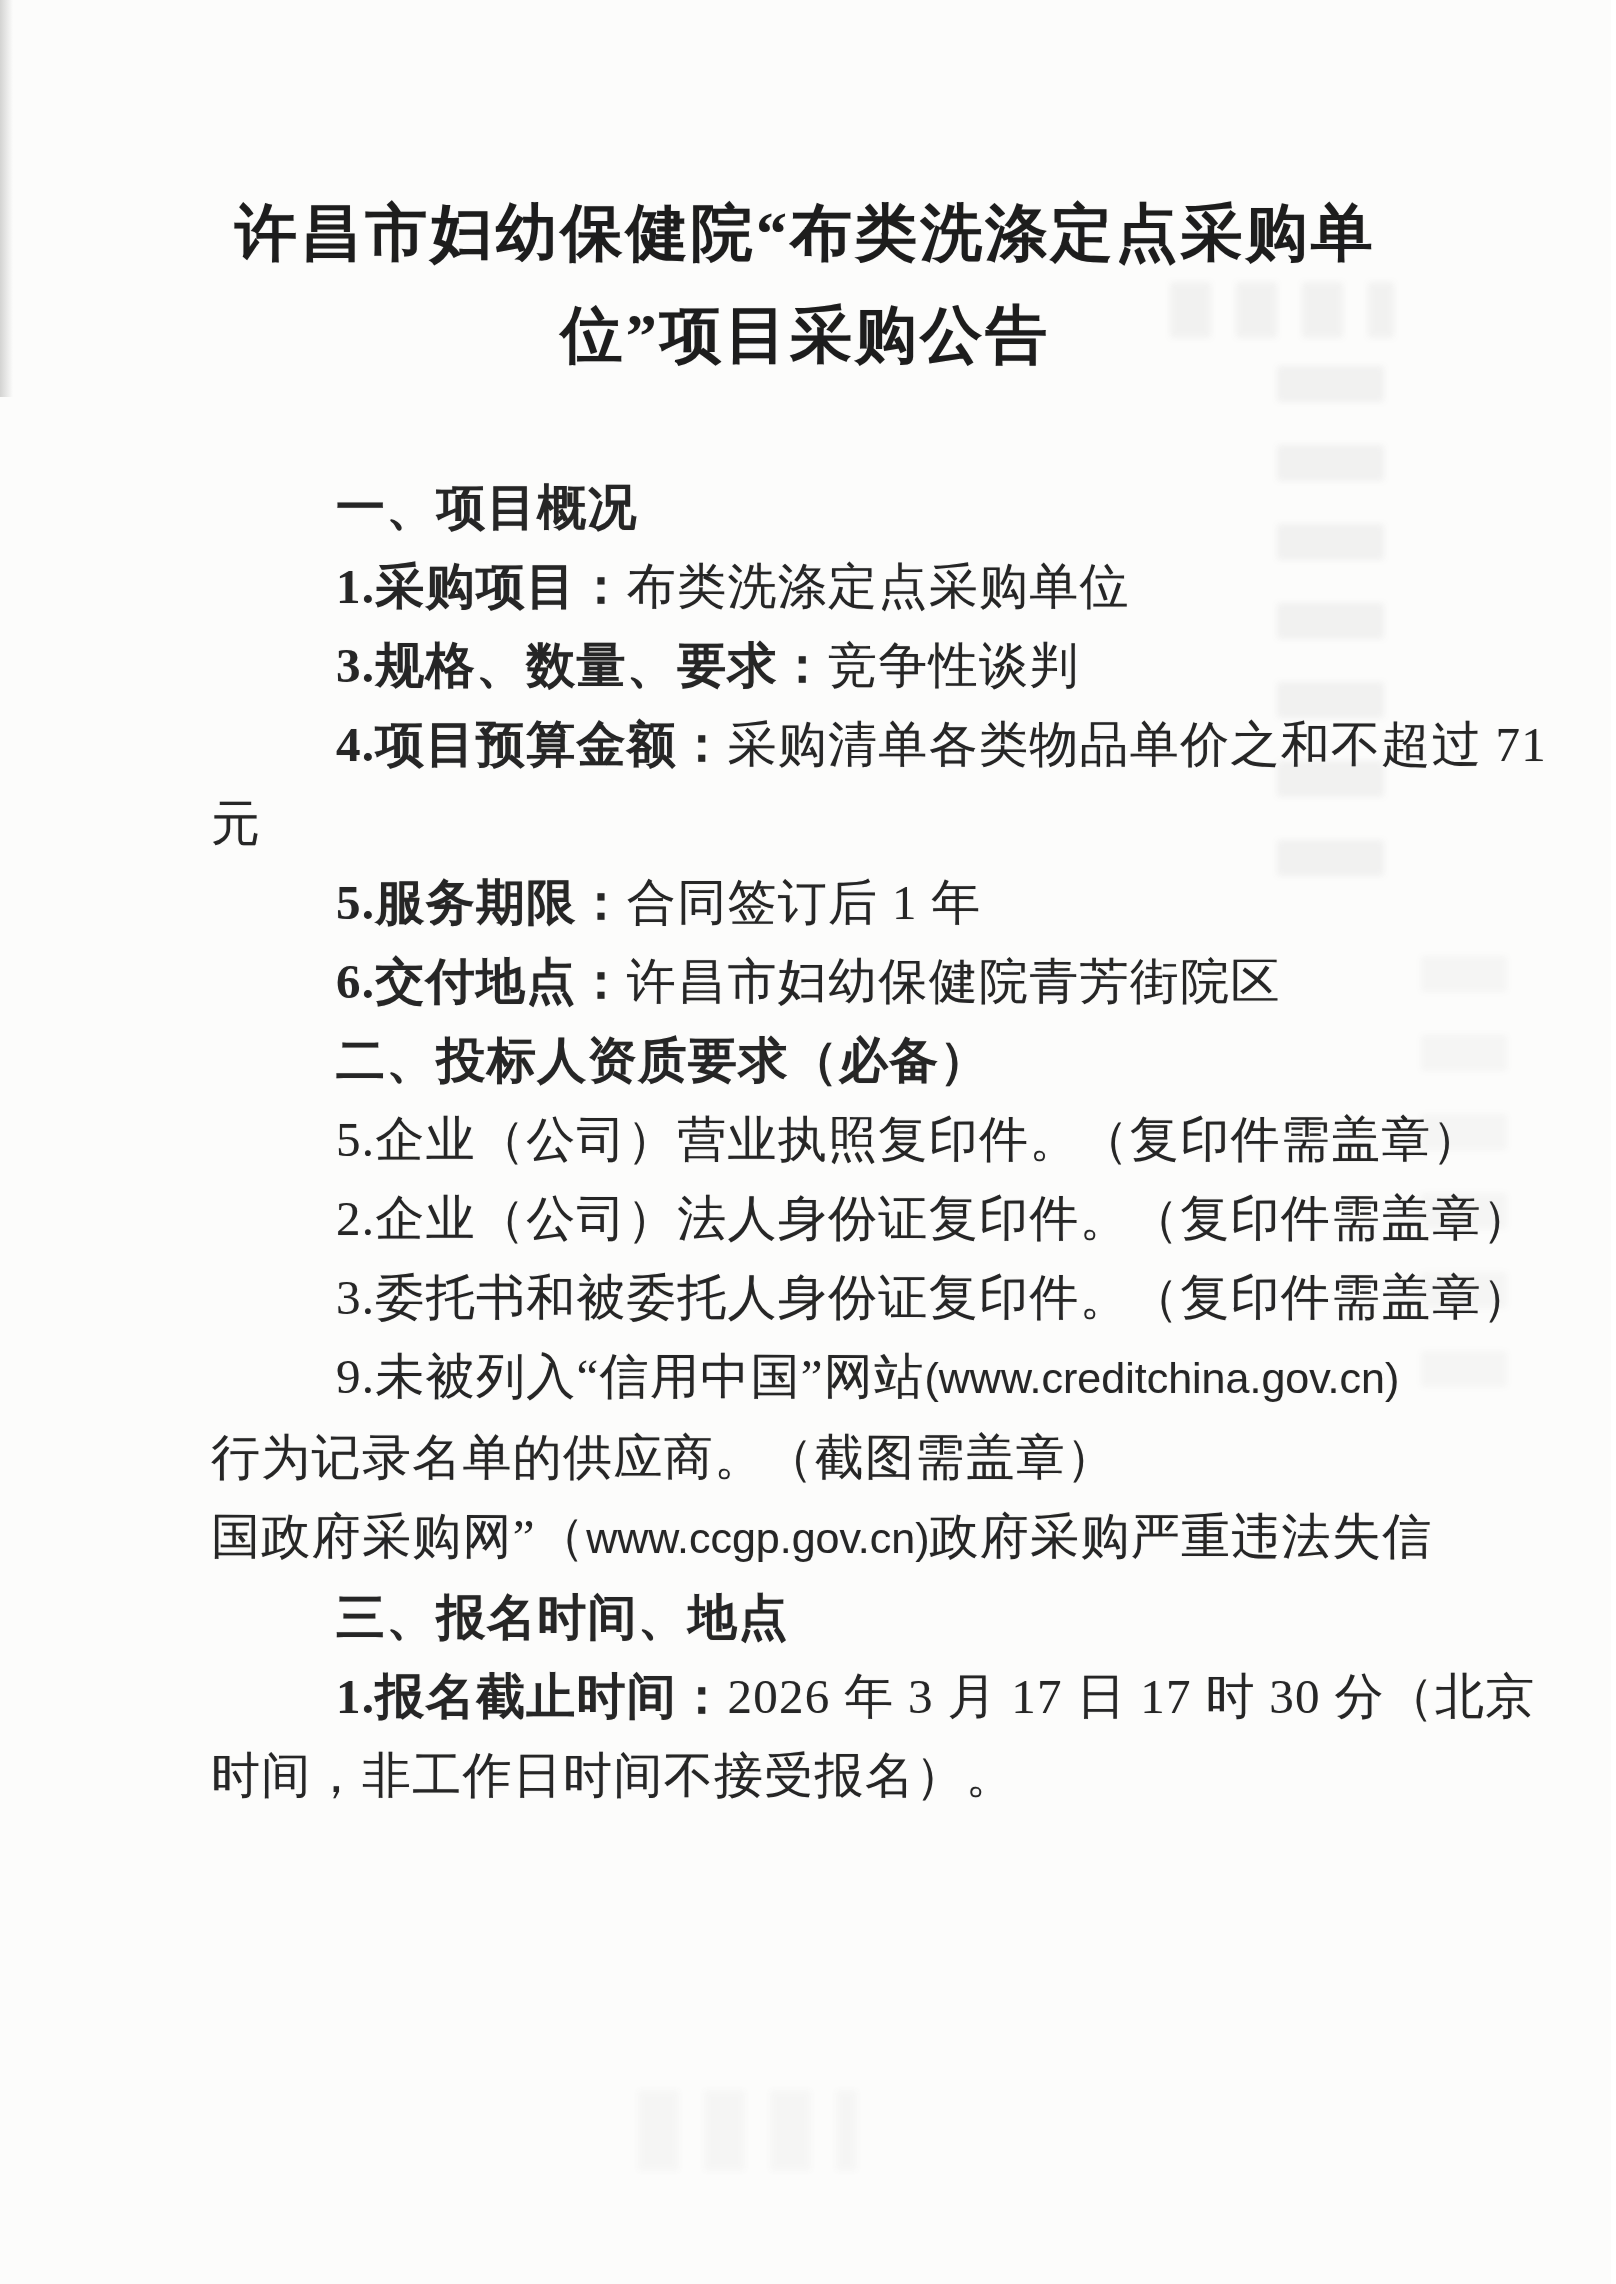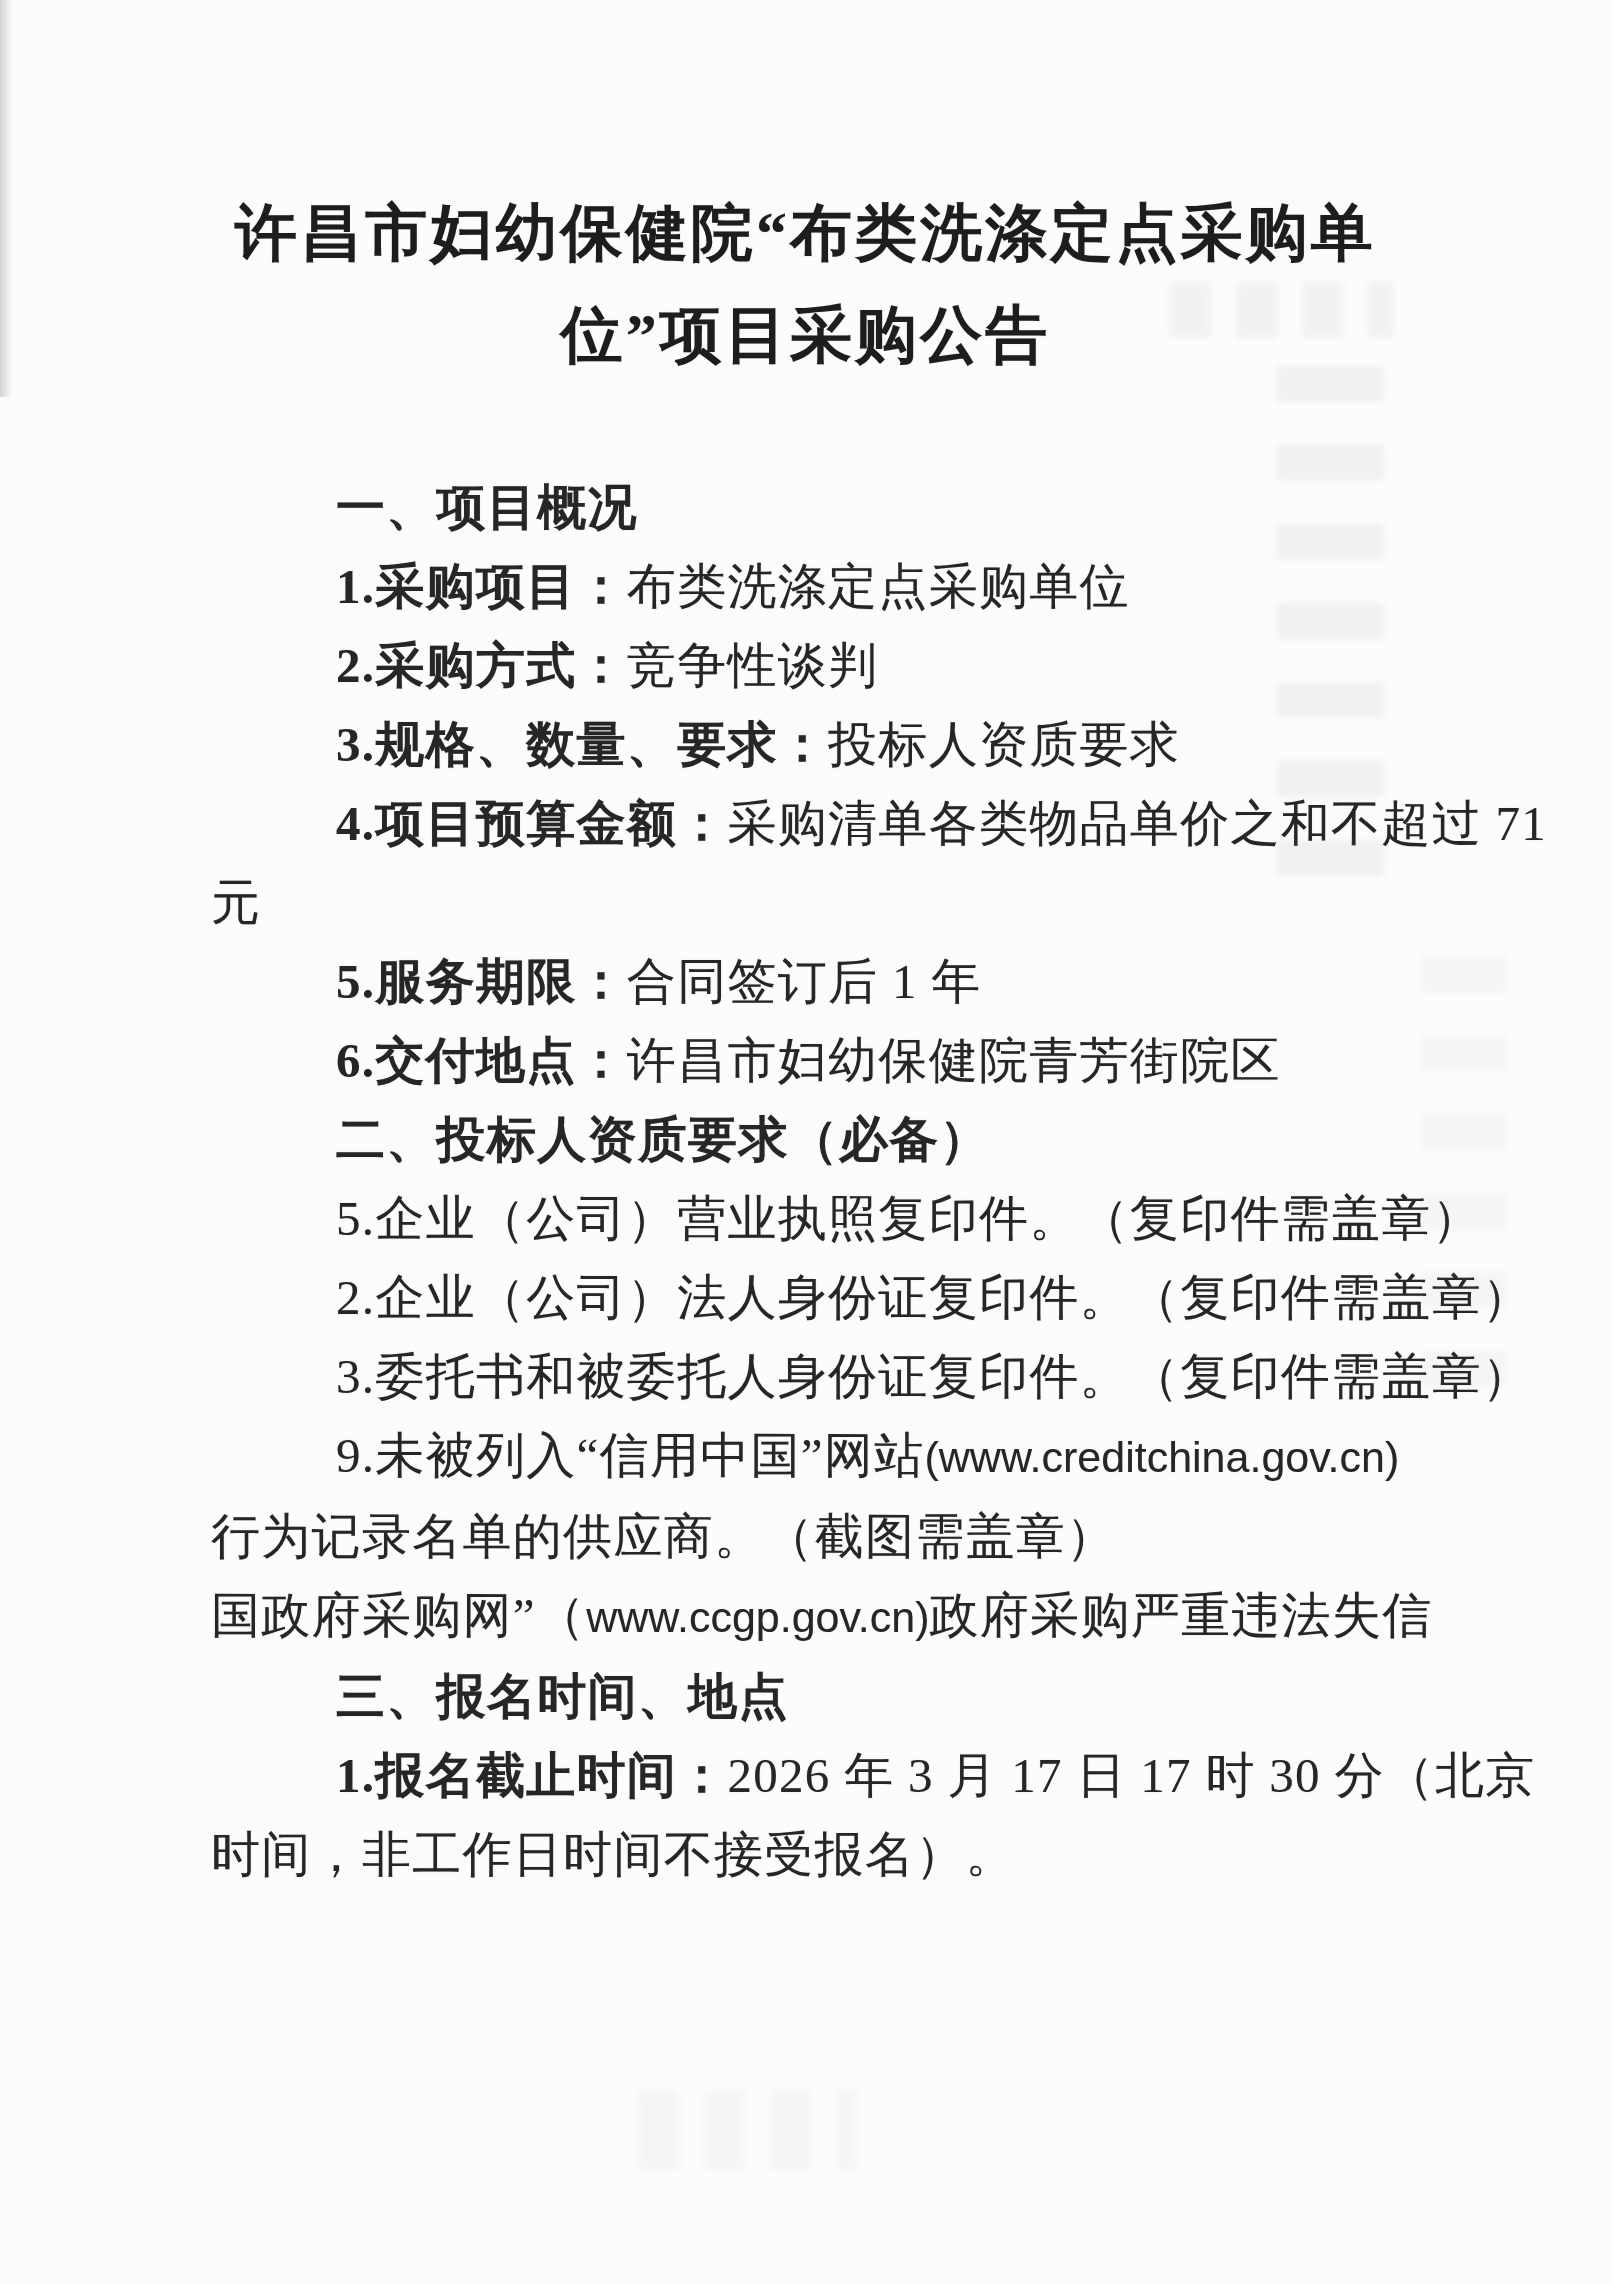--- a/index.html
+++ b/index.html
@@ -72,22 +72,21 @@
   <div class="artifact bleed-h bleed-4"></div>
 
   <div class="title">
     <div>许昌市妇幼保健院“布类洗涤定点采购单</div>
     <div>位”项目采购公告</div>
   </div>
 
   <div class="doc-body">
       <div class="line indent"><span class="b ">一、项目概况</span></div>
       <div class="line indent"><span class="b ">1.采购项目：</span><span class="">布类洗涤定点采购单位</span></div>
-      <div class="line indent"><span class="b ">2.采购方式：</span><span class="">竞争性谈判</span></div>
-      <div class="line indent"><span class="b ">3.规格、数量、要求：</span><span class="">投标人资质要求</span></div>
+      <div class="line indent"><span class="b ">3.规格、数量、要求：</span><span class="">竞争性谈判</span></div>
       <div class="line indent"><span class="b ">4.项目预算金额：</span><span class="">采购清单各类物品单价之和不超过 71</span></div>
       <div class="line"><span class="">元</span></div>
       <div class="line indent"><span class="b ">5.服务期限：</span><span class="">合同签订后 1 年</span></div>
       <div class="line indent"><span class="b ">6.交付地点：</span><span class="">许昌市妇幼保健院青芳街院区</span></div>
       <div class="line indent"><span class="b ">二、投标人资质要求（必备）</span></div>
       <div class="line indent"><span class="">5.企业（公司）营业执照复印件。（复印件需盖章）</span></div>
       <div class="line indent"><span class="">2.企业（公司）法人身份证复印件。（复印件需盖章）</span></div>
       <div class="line indent"><span class="">3.委托书和被委托人身份证复印件。（复印件需盖章）</span></div>
       <div class="line indent"><span class="">9.未被列入“信用中国”网站</span><span class="mono">(www.creditchina.gov.cn)</span></div>
       <div class="line"><span class="">行为记录名单的供应商。（截图需盖章）</span></div>

